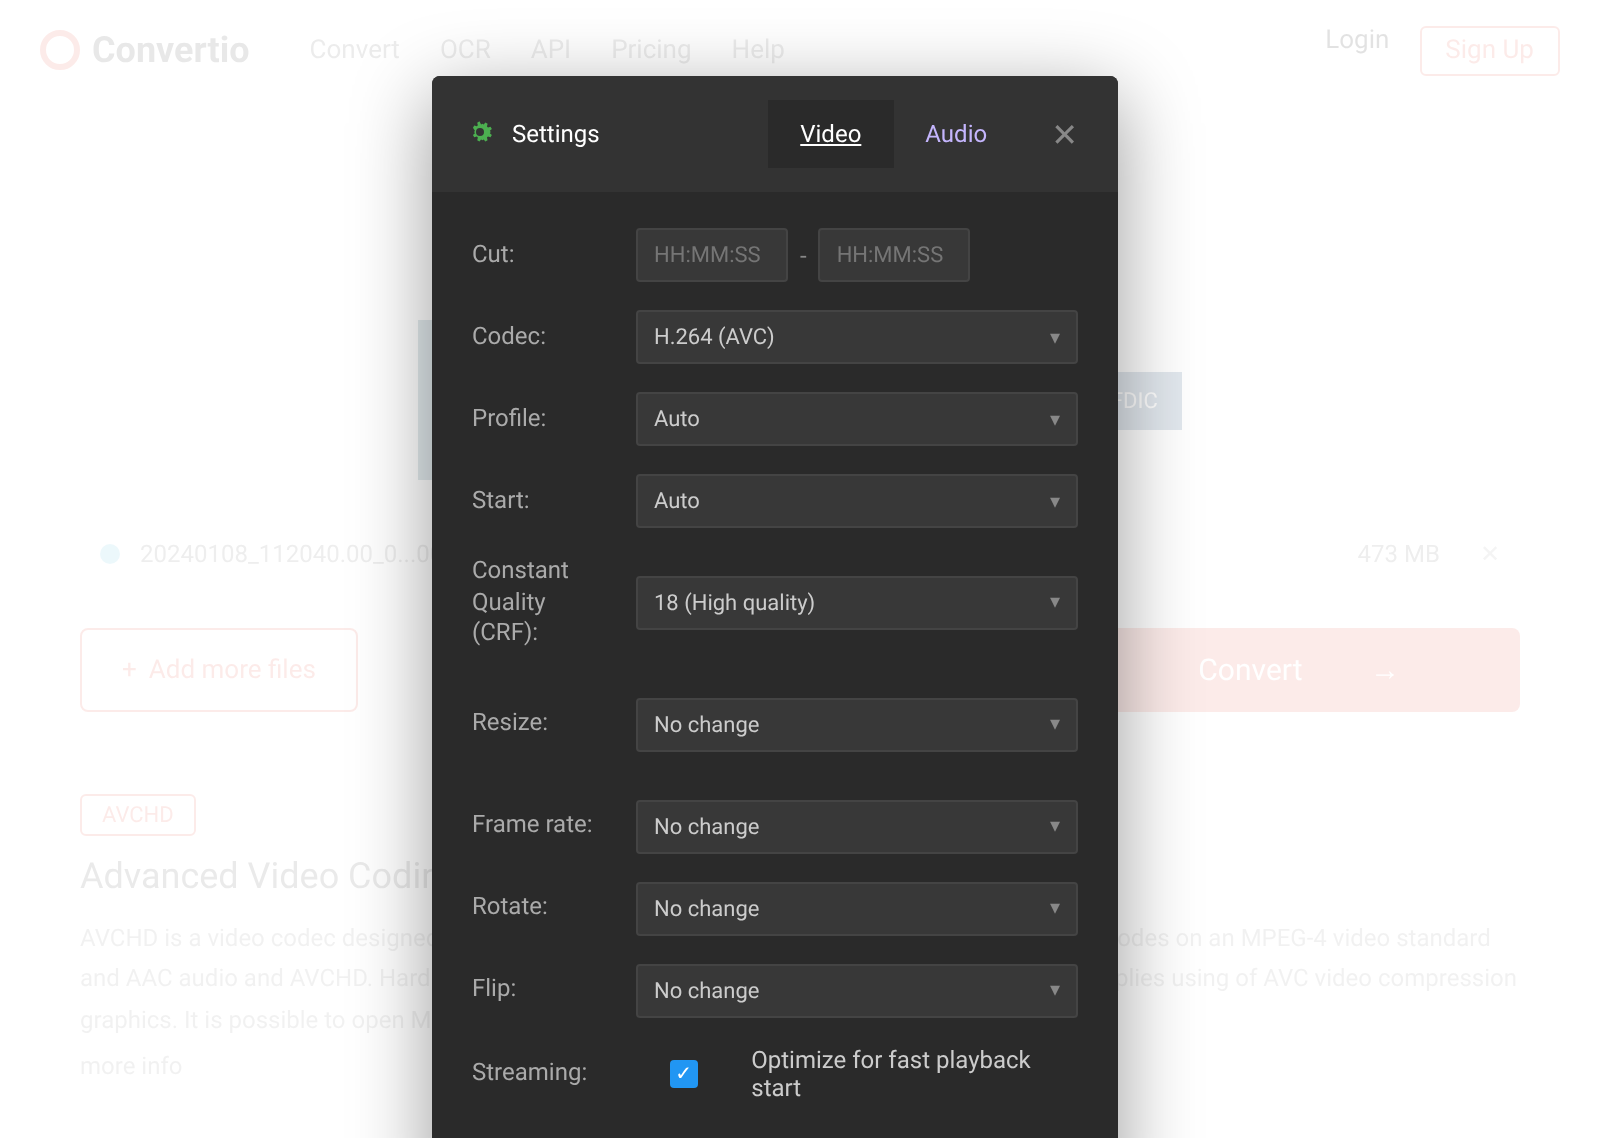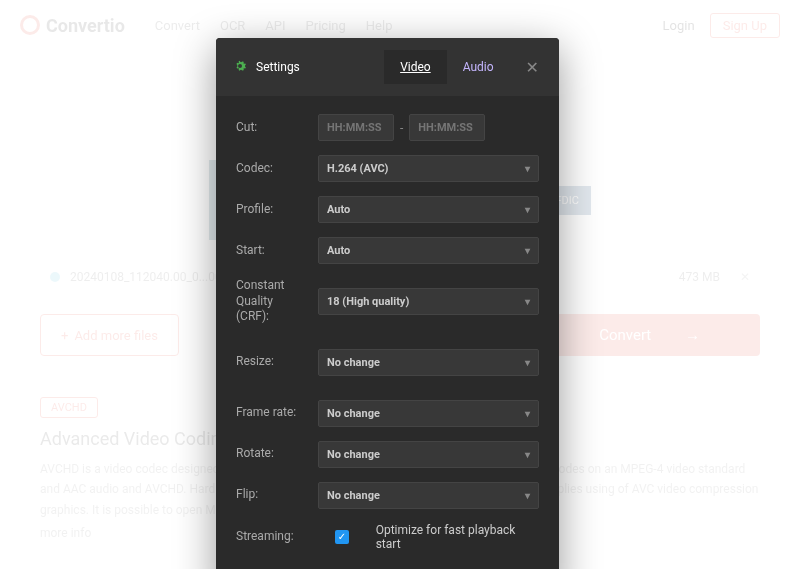--- a/index.html
+++ b/index.html
@@ -4,21 +4,21 @@
 <style>
 * { margin: 0; padding: 0; box-sizing: border-box; font-family: -apple-system, BlinkMacSystemFont, "Segoe UI", Roboto, sans-serif; }
 body { width: 800px; height: 569px; background: #fff; position: relative; overflow: hidden; }
 
 
 .bg-page { position: absolute; inset: 0; filter: opacity(0.25); pointer-events: none; }
 .header { display: flex; align-items: center; padding: 10px 20px; height: 50px; }
 .logo { display: flex; align-items: center; gap: 6px; font-weight: 700; font-size: 18px; color: #333; }
 .logo-circle { width: 20px; height: 20px; border: 3px solid #e74c3c; border-radius: 50%; }
 .nav { display: flex; gap: 20px; margin-left: 30px; font-size: 13px; color: #555; }
-.nav-right { margin-left: auto; display: flex; gap: 15px; align-items: center; font-size: 13px; }
+.nav-right { margin-left: auto; display: flex; gap: 15px; font-size: 13px; }
 .signup-btn { border: 1px solid #e74c3c; color: #e74c3c; padding: 4px 12px; border-radius: 3px; }
 
 .banner-row { display: flex; justify-content: center; gap: 30px; margin-top: 110px; padding: 0 40px; }
 .cit-banner { background: #0a4d68; color: #fff; padding: 15px 20px; font-size: 22px; font-weight: 700; }
 .save-btn { background: #d4f05a; padding: 10px 20px; border-radius: 4px; font-size: 13px; align-self: center; }
 .fdic { background: #003366; color: #fff; padding: 8px 12px; font-size: 11px; align-self: center; }
 
 .file-row { margin: 20px 40px; padding: 10px; display: flex; align-items: center; gap: 10px; font-size: 12px; color: #666; }
 .file-dot { width: 10px; height: 10px; background: #5bc0de; border-radius: 50%; }
 
@@ -40,23 +40,23 @@
 .modal-title { color: #fff; font-size: 12px; font-weight: 400; }
 .tabs { margin-left: auto; display: flex; }
 .tab { padding: 10px 16px; font-size: 12px; color: #c4b5fd; cursor: pointer; }
 .tab.active { color: #fff; background: #2a2a2a; text-decoration: underline; }
 .close-x { margin-left: 12px; color: #888; font-size: 16px; cursor: pointer; padding: 0 4px; }
 
 .modal-body { padding: 18px 20px 10px 20px; }
 .field-row { display: flex; align-items: center; margin-bottom: 14px; gap: 10px; }
 .field-label { width: 72px; color: #aaa; font-size: 12px; line-height: 1.3; flex-shrink: 0; }
 .field-controls { flex: 1; display: flex; align-items: center; gap: 6px; }
-.text-input { background: #383838; border: 1px solid #444; color: #777; padding: 6px 8px; font-size: 11px; border-radius: 2px; width: 76px; font-weight: bold; }
+.text-input { background: #383838; border: 1px solid #444; color: #777; padding: 6px 8px; font-size: 11px; border-radius: 2px; width: 76px; }
 .cut-sep { color: #888; }
-.select { background: #383838; border: 1px solid #444; color: #ccc; padding: 6px 8px; font-size: 11px; border-radius: 2px; flex: 1; display: flex; justify-content: space-between; align-items: center; cursor: pointer; font-weight: bold; }
+.select { background: #383838; border: 1px solid #444; color: #ccc; padding: 6px 8px; font-size: 11px; border-radius: 2px; flex: 1; display: flex; justify-content: space-between; align-items: center; cursor: pointer; }
 .chevron { color: #888; font-size: 10px; }
 .gap-row { height: 10px; }
 
 .stream-row { display: flex; align-items: center; gap: 27px; margin-top: 6px; margin-bottom: 10px; }
 .checkbox { width: 14px; height: 14px; background: #2196f3; border-radius: 2px; display: flex; align-items: center; justify-content: center; color: #fff; font-size: 10px; }
 .stream-label { color: #ccc; font-size: 12px; }
 
 .modal-footer { background: #222; padding: 14px 20px; display: flex; align-items: center; border-radius: 0 0 4px 4px; }
 </style>
 </head>

